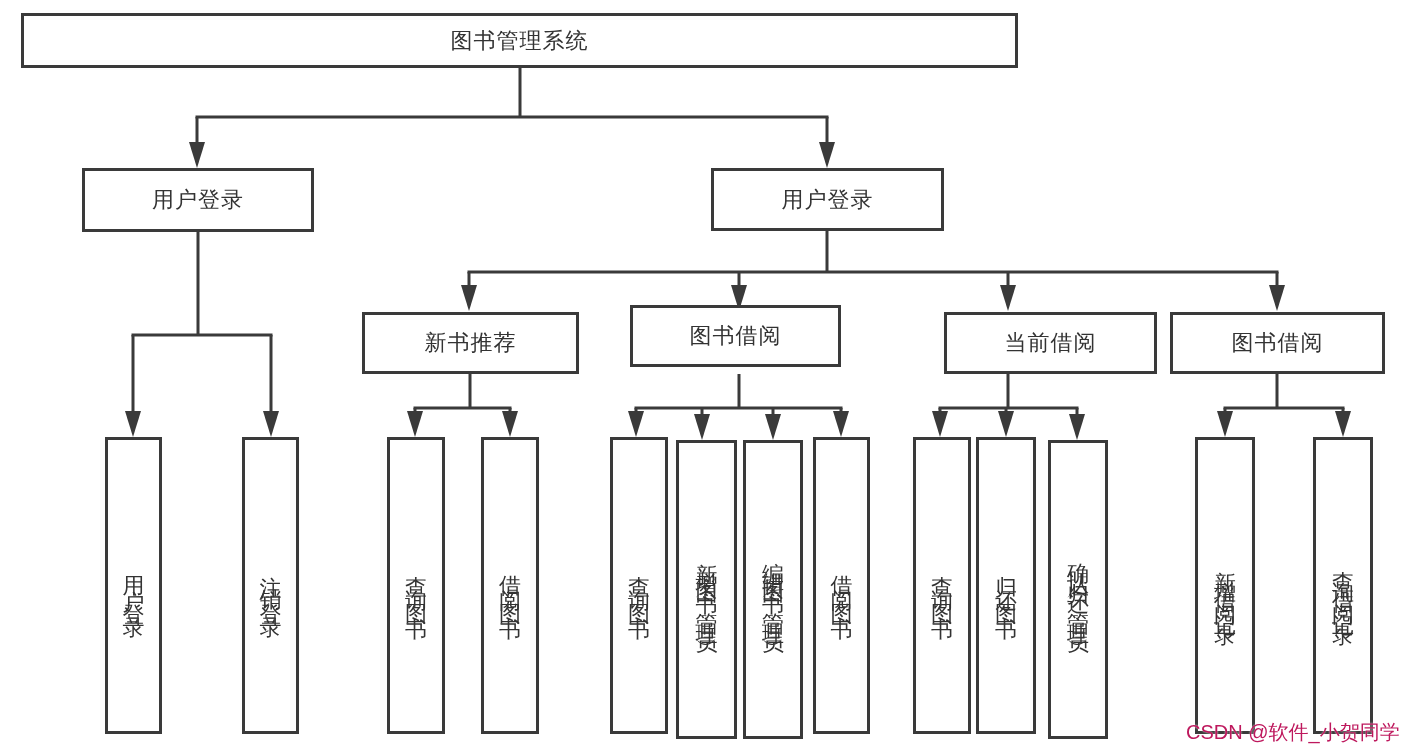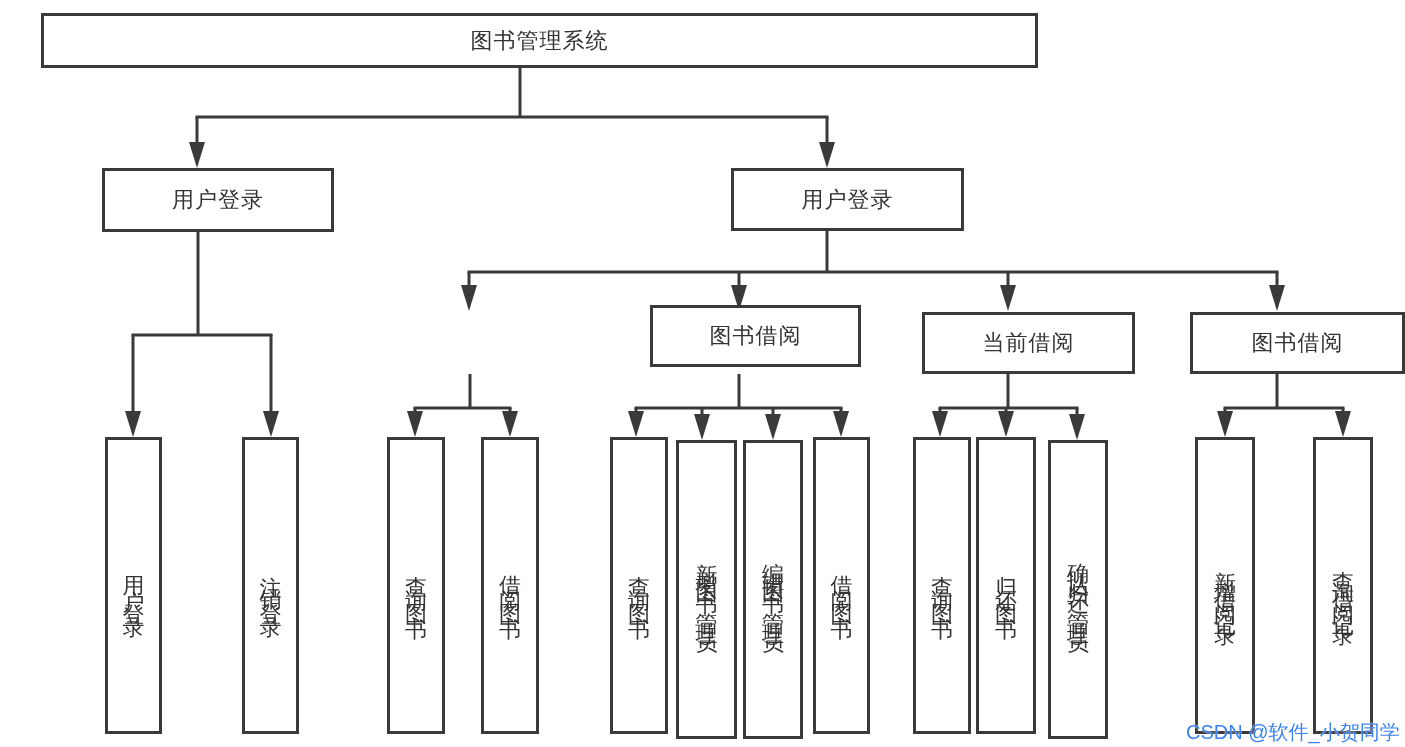--- a/index.html
+++ b/index.html
@@ -4,36 +4,36 @@
 <style>
   html,body{margin:0;padding:0;background:#fff;}
   .stage{
     position:relative;width:1405px;height:747px;background:#fff;overflow:hidden;
     font-family:"Liberation Sans","DejaVu Sans",sans-serif;
   }
   .stage svg{position:absolute;left:0;top:0;pointer-events:none;}
   .box{
     position:absolute;box-sizing:border-box;border:3px solid #3a3a3a;background:#fff;
     display:flex;align-items:center;justify-content:center;
-    font-size:22px;color:#333;letter-spacing:1px;z-index:2;margin-left:20px;
+    font-size:22px;color:#333;letter-spacing:1px;z-index:2;
   }
   .vbox{
     position:absolute;box-sizing:border-box;border:3px solid #3a3a3a;background:#fff;z-index:2;
   }
   .vtext{
     position:absolute;top:50%;left:50%;transform:translate(-50%,-50%);
     writing-mode:vertical-rl;text-orientation:mixed;white-space:nowrap;
     font-size:22px;color:#333;
   }
   .ls14{letter-spacing:14px;}
   .ls11{letter-spacing:11px;}
   .ls10{letter-spacing:10px;}
   .watermark{
     position:absolute;left:1186px;top:719px;z-index:5;
-    font-size:20px;color:#3b82f6;white-space:nowrap;
+    font-size:20px;color:#be185d;white-space:nowrap;
     text-shadow:0 0 2px rgba(255,255,255,.9);
     text-align:center;
   }
 </style>
 </head>
 <body>
 
 <div class="stage">
 
   <svg width="1405" height="747" viewBox="0 0 1405 747">
@@ -80,22 +80,23 @@
       <polygon points="1217,411 1233,411 1225,437"></polygon>
       <polygon points="1335,411 1351,411 1343,437"></polygon>
     </g>
   </svg>
 
   <div class="box" style="left:21px;top:13px;width:997px;height:55px">图书管理系统</div>
 
   <div class="box" style="left:82px;top:168px;width:232px;height:64px">用户登录</div>
   <div class="box" style="left:711px;top:168px;width:233px;height:63px">用户登录</div>
 
+  <div class="box" style="left:362px;top:312px;width:217px;height:62px">新书推荐</div>
   <div class="box" style="left:630px;top:305px;width:211px;height:62px">图书借阅</div>
-  <div class="box" style="left:902px;top:312px;width:213px;height:62px">当前借阅</div>
+  <div class="box" style="left:944px;top:312px;width:213px;height:62px">当前借阅</div>
   <div class="box" style="left:1170px;top:312px;width:215px;height:62px">图书借阅</div>
 
   <div class="vbox" style="left:105px;top:437px;width:57px;height:297px">
     <span class="vtext ls14">用户登录</span>
   </div>
   <div class="vbox" style="left:242px;top:437px;width:57px;height:297px">
     <span class="vtext ls14">注销登录</span>
   </div>
 
   <div class="vbox" style="left:387px;top:437px;width:58px;height:297px">

